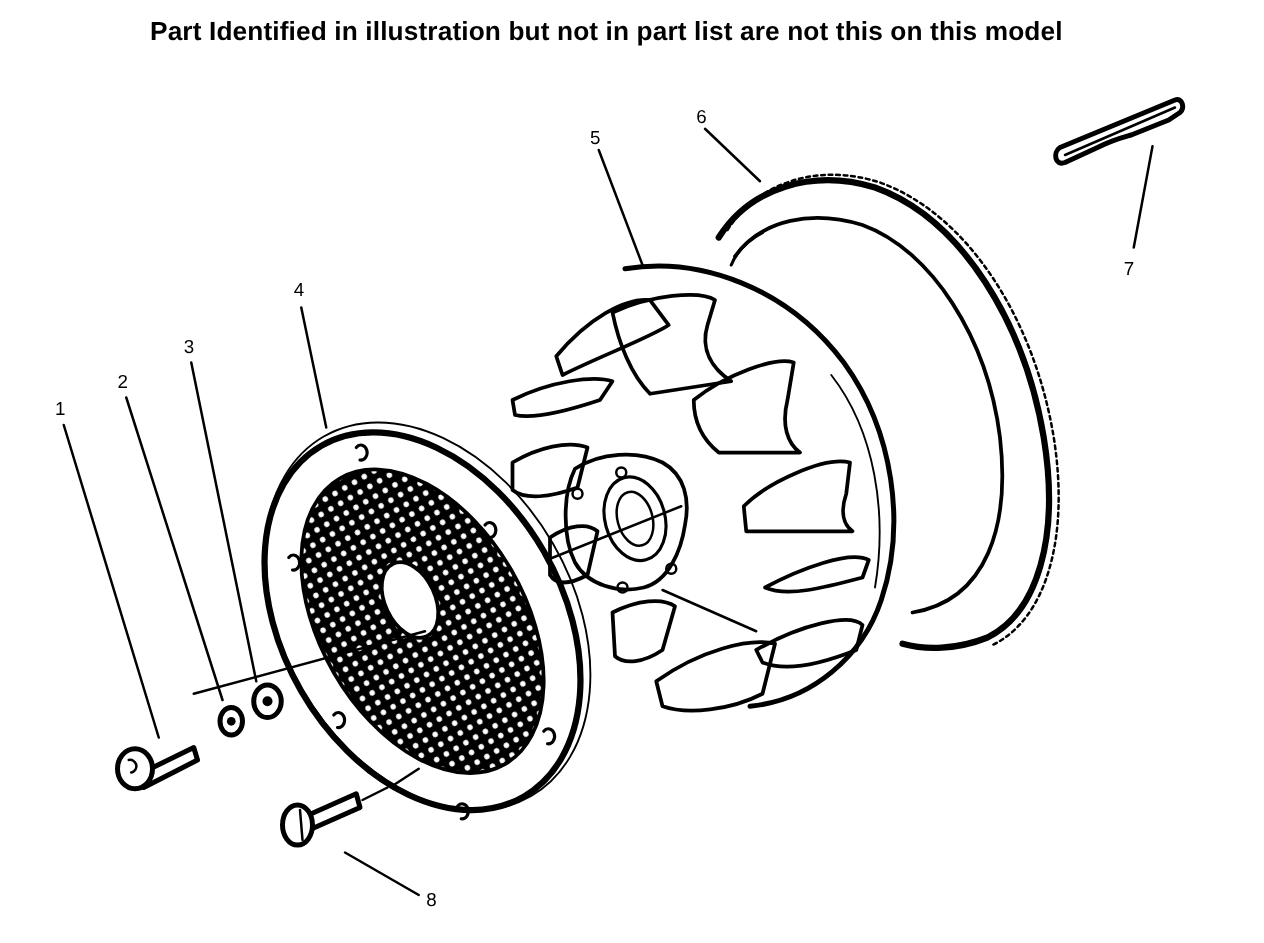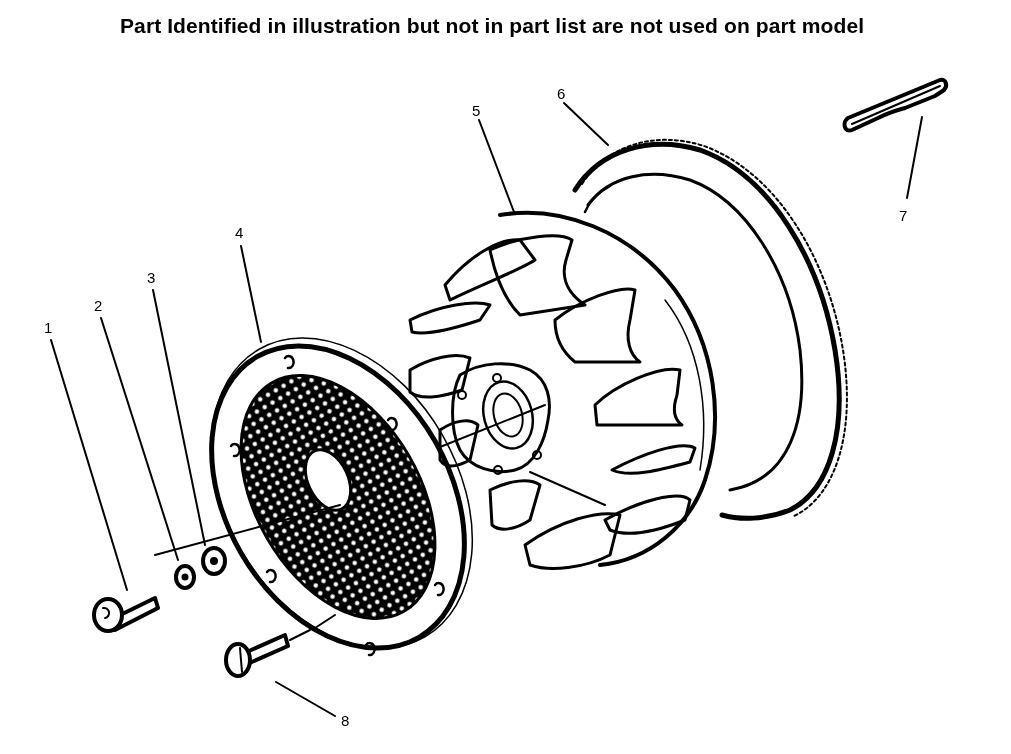--- a/index.html
+++ b/index.html
@@ -9,21 +9,21 @@
       font-family: "Liberation Sans", sans-serif; font-weight: bold; font-size: 21px;
       color: #000; letter-spacing: 0.1px; white-space: nowrap;
     }
     svg.diagram { position: absolute; left: 0; top: 0; }
     .callout { position: absolute; font-family: "Liberation Sans", sans-serif; font-size: 15px; color: #000; line-height: 1; }
     .ink { stroke: #000; fill: none; stroke-linecap: round; stroke-linejoin: round; }
   </style>
 </head>
 <body>
 
-<div class="title">Part Identified in illustration but not in part list are not used on part model</div>
+<div class="title">Part Identified in illustration but not in part list are not this on this model</div>
 
 <svg class="diagram" width="1011" height="754" viewBox="0 0 1011 754" xmlns="http://www.w3.org/2000/svg">
 
   <g>
     <path class="ink" stroke-width="5" d="M575,190 C600,150 650,135 700,150 C770,175 820,260 835,350 C848,430 830,490 790,510 C765,520 740,520 722,515"></path>
     <path class="ink" stroke-width="2" stroke-dasharray="3 3" d="M582,184 C606,146 654,130 704,146 C776,172 828,258 843,350 C856,432 836,496 794,516"></path>
     <path class="ink" stroke-width="3" d="M588,205 C610,175 650,168 690,180 C745,200 790,270 800,350 C808,420 790,480 730,490"></path>
     <path class="ink" stroke-width="2.5" d="M585,212 C590,200 598,192 610,186"></path>
   </g>
 

